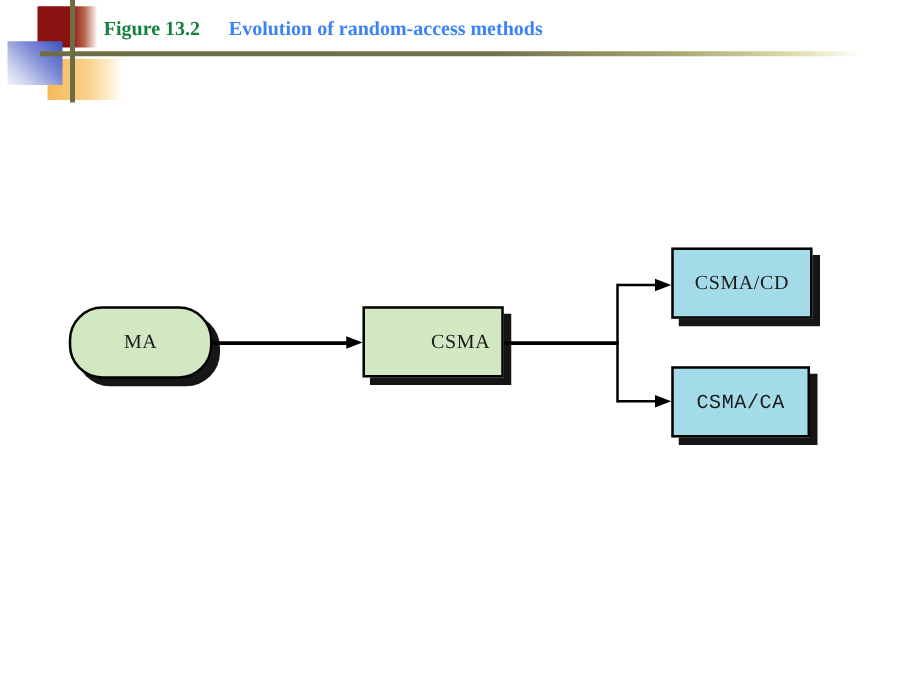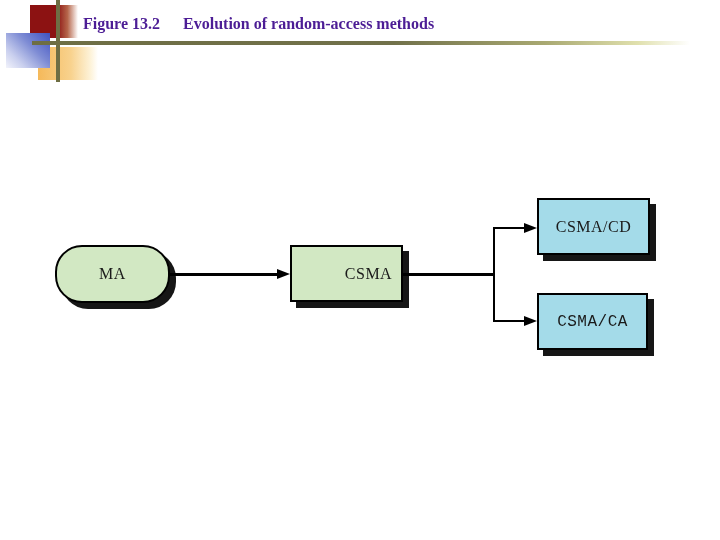--- a/index.html
+++ b/index.html
@@ -38,22 +38,22 @@
     background: linear-gradient(to right, #6e6e44 0%, #71714a 55%, #a9a972 78%, #e0e0ad 92%, rgba(250,250,230,0) 100%);
     z-index: 4;
   }
 
   
   .header {
     position: absolute; left: 83px; top: 13px; height: 22px;
     display: flex; align-items: baseline; white-space: nowrap;
     font-weight: bold; font-size: 16px; line-height: 22px; z-index: 5;
   }
-  .fig-label { color: #4c1d95; margin-right: 23px; }
-  .fig-title { color: #4c1d95; }
+  .fig-label { color: #15803d; margin-right: 23px; }
+  .fig-title { color: #3b82f6; }
 
   
   .diagram { position: absolute; left: 0; top: 0; width: 720px; height: 540px; }
   .node {
     position: absolute; box-sizing: border-box;
     border: 2px solid #000000;
     box-shadow: 6px 6px 0 #161616;
     display: flex; align-items: center; justify-content: center;
     font-size: 16px; color: #1a1a1a; letter-spacing: 0.5px;
   }

